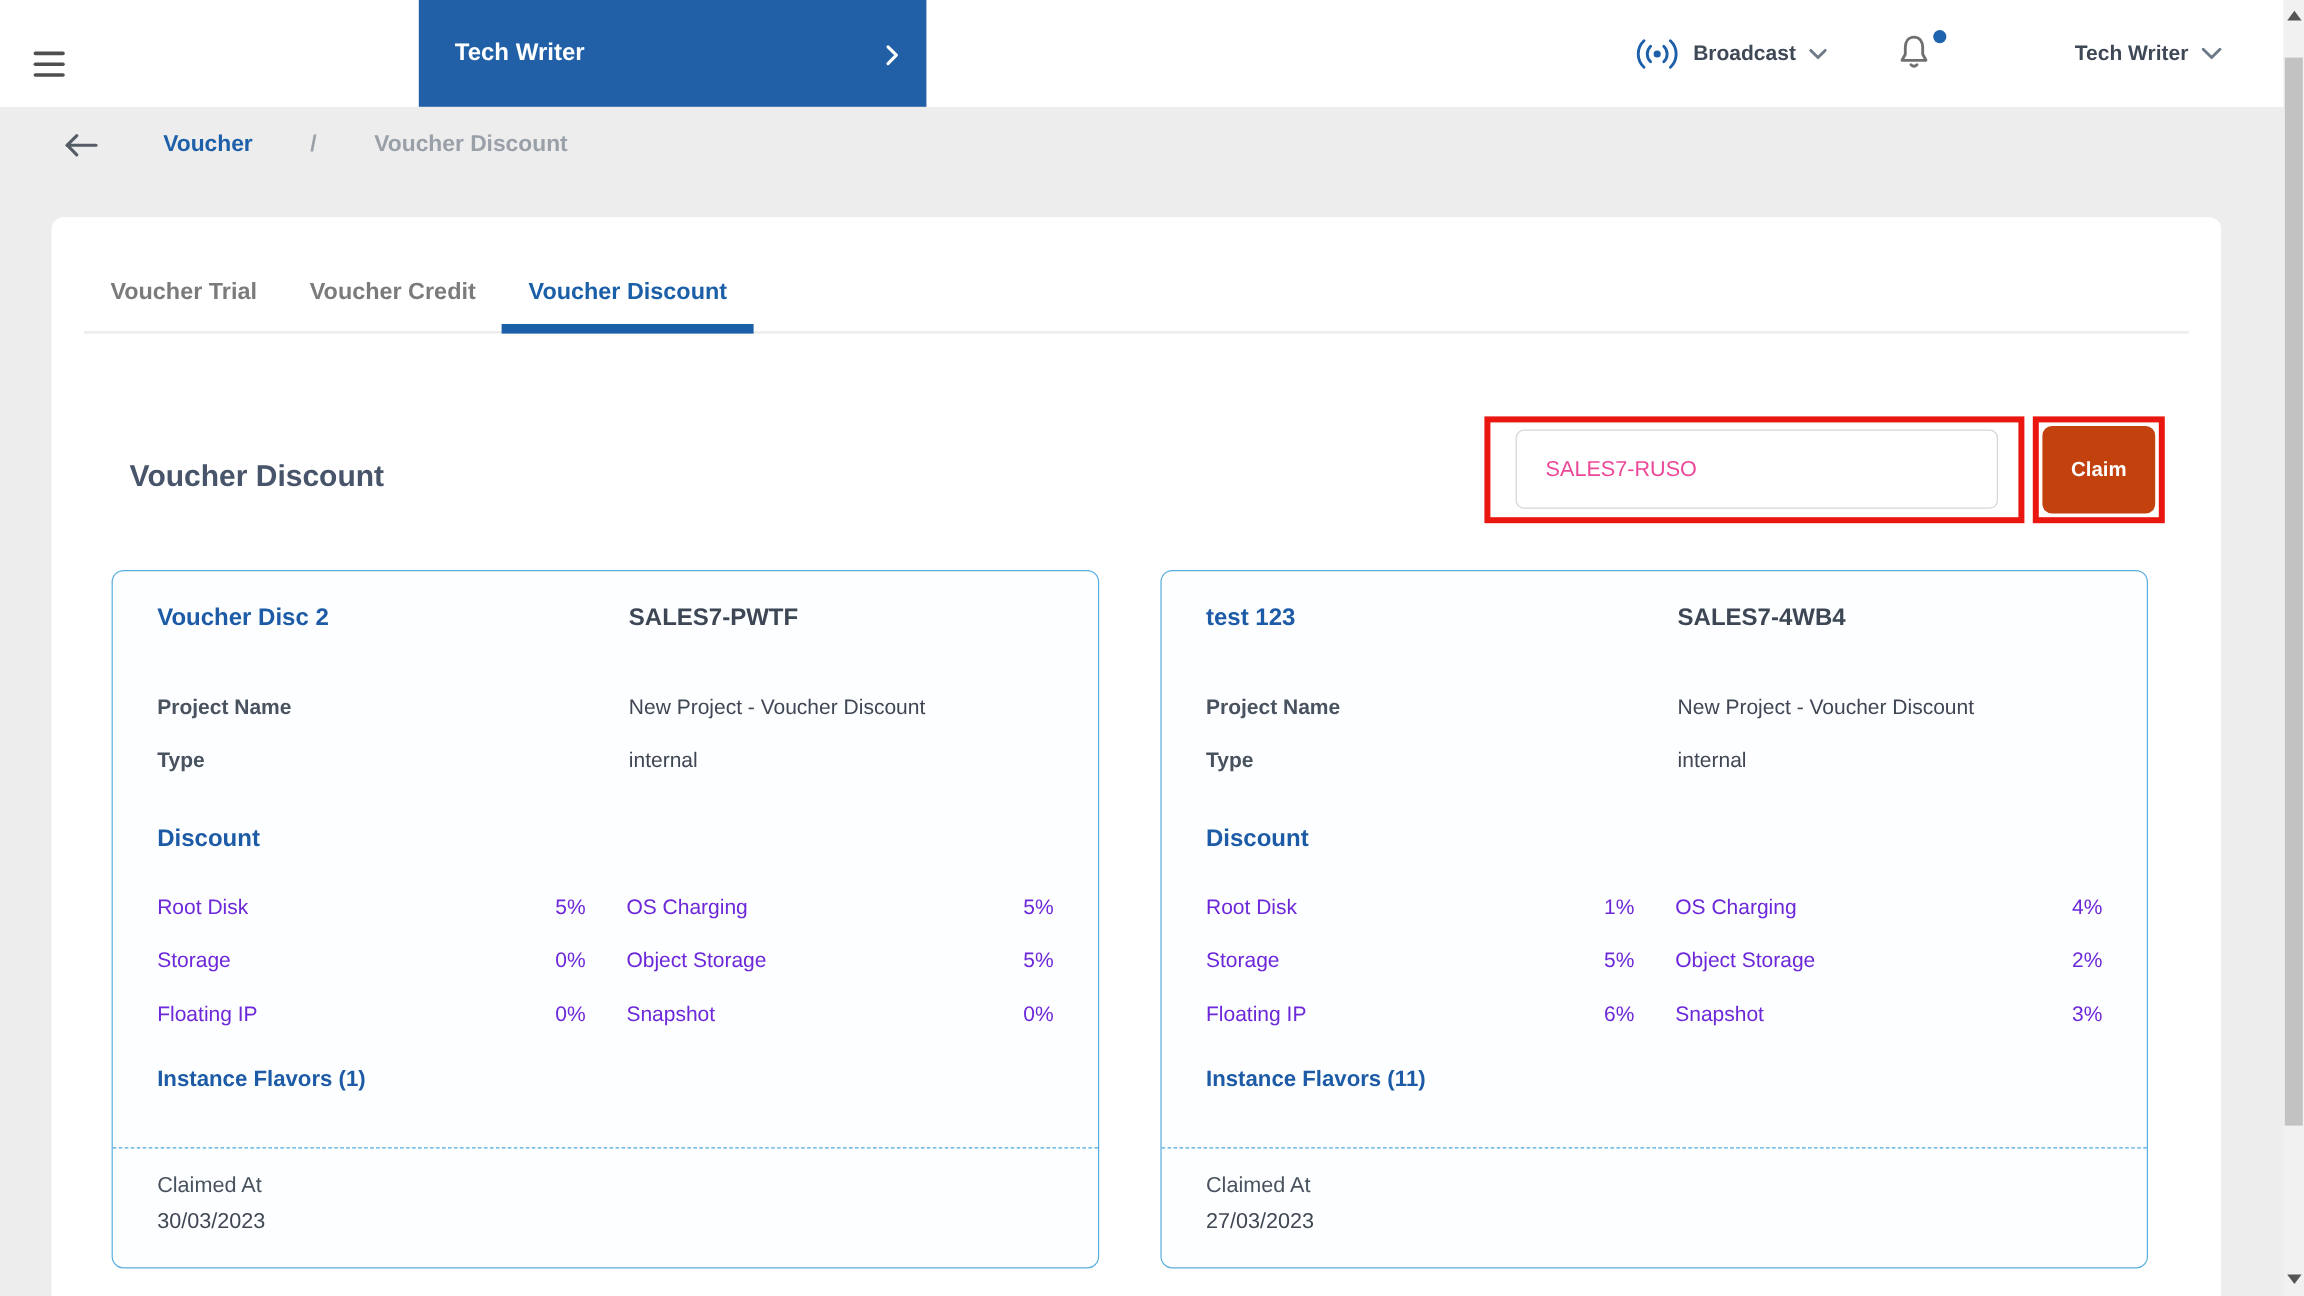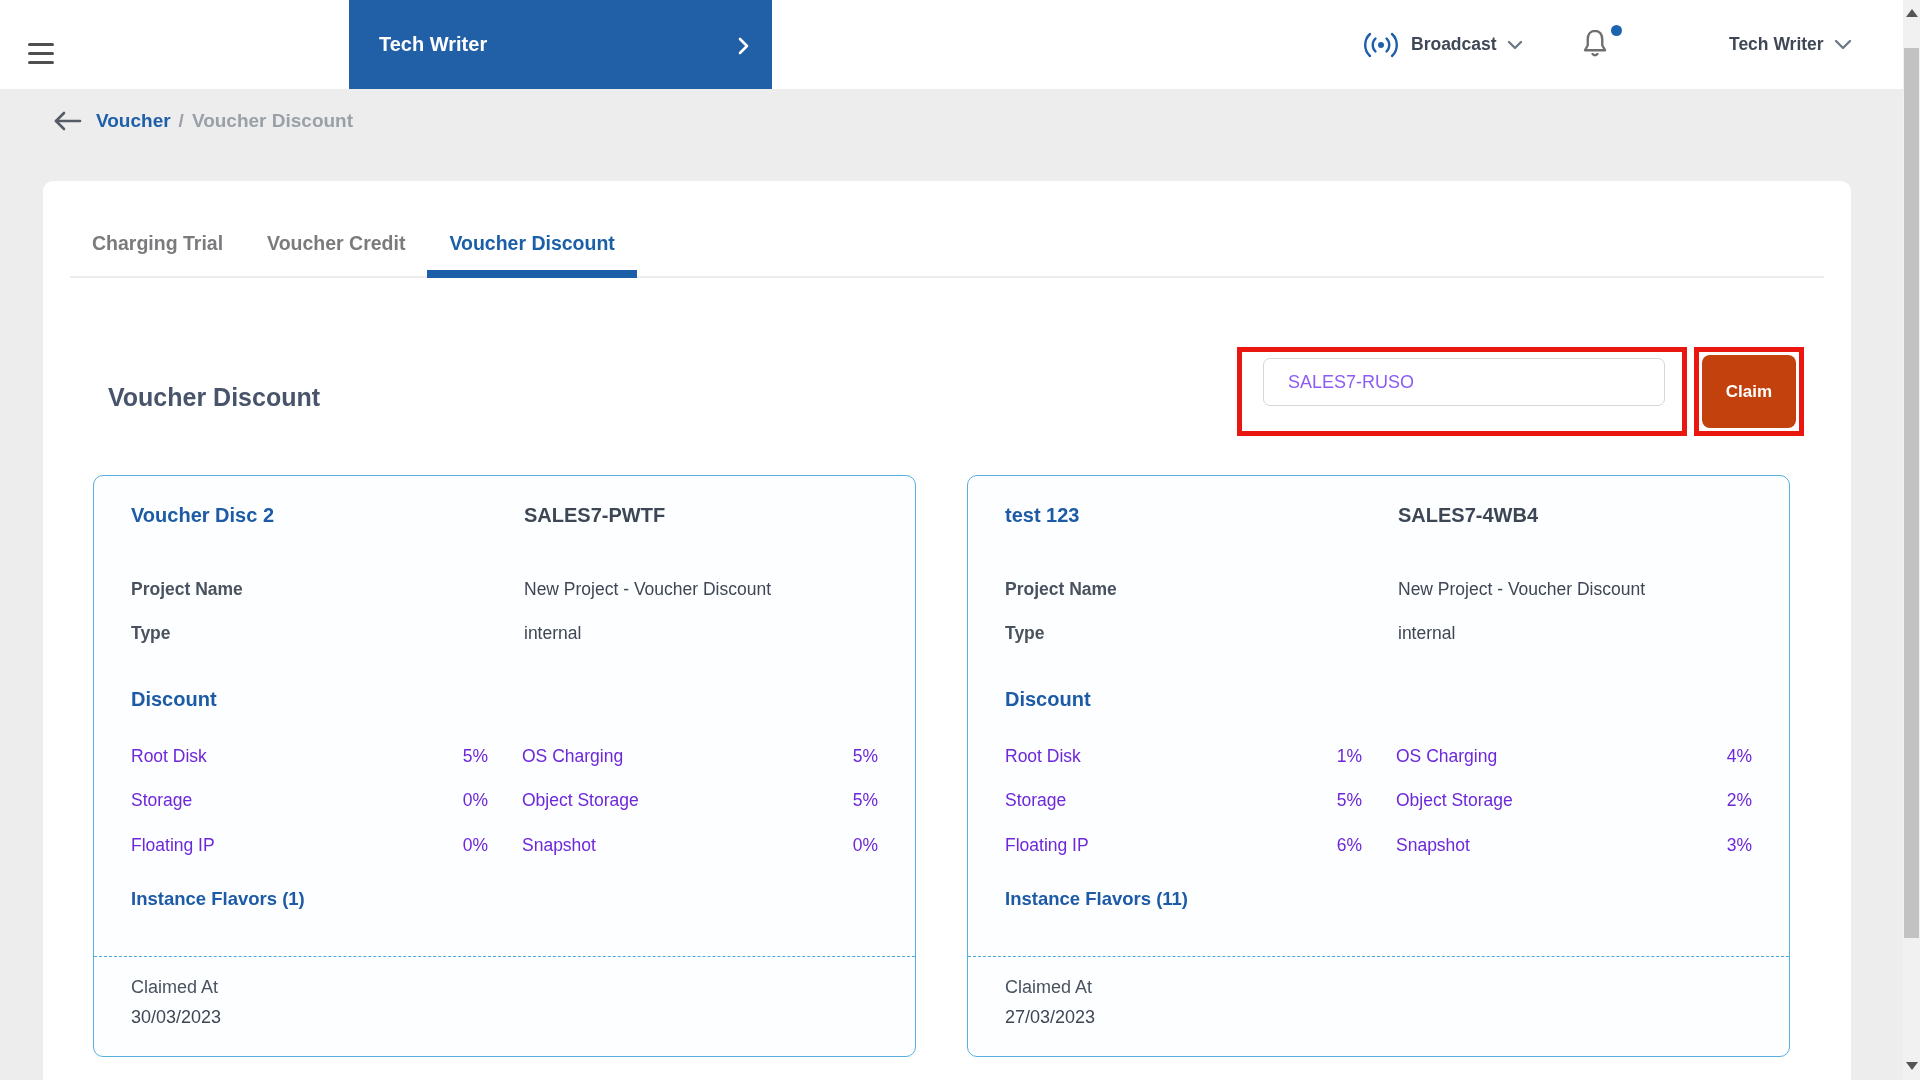--- a/index.html
+++ b/index.html
@@ -24,39 +24,39 @@
   .hdr-item { position:absolute; top:0; height:89px; display:flex; align-items:center; cursor:pointer; }
   .hdr-label { font-size:17.5px; font-weight:bold; color:#3f4856; margin:0 10px 0 12px; }
   .org-group { left:1128px; }
   .bcast-group { left:1363px; }
   .bell-wrap { position:absolute; left:1580px; top:27px; width:44px; height:36px; cursor:pointer; }
   .bell-dot { position:absolute; right:2px; top:-2px; width:11px; height:11px; border-radius:50%; background:#1e63ae; }
   .user-group { left:1686px; }
   .user-name { font-size:17.5px; font-weight:bold; color:#3f4856; margin:0 10px 0 43px; }
 
   
-  .breadcrumb { position:absolute; left:0; top:89px; width:1903px; height:64px; display:flex; align-items:center; }
+  .breadcrumb { position:absolute; left:0; top:89px; width:1903px; height:64px; display:flex; align-items:center;gap:40px; }
   .back-btn { margin-left:52px; cursor:pointer; display:flex; align-items:center; }
   .crumb-parent { margin-left:14px; font-size:19px; font-weight:bold; color:#1d5fa9; cursor:pointer; }
   .crumb-sep { margin:0 8px; font-size:19px; font-weight:bold; color:#9aa0a8; }
   .crumb-current { font-size:19px; font-weight:bold; color:#9aa0a8; }
 
   
   .panel { position:absolute; left:43px; top:181px; width:1808px; height:1000px; background:#ffffff; border-radius:10px 10px 0 0; }
 
   .tabs { position:absolute; left:27px; right:27px; top:0; padding-top:51px; border-bottom:2px solid #ececec; white-space:nowrap; }
   .tab { display:inline-block; padding:0 22px 15px 22px; font-size:19.5px; font-weight:bold; color:#7b7b7d; cursor:pointer; border-bottom:8px solid transparent; margin-bottom:-2px; }
   .tab.active { color:#1b5fa8; border-bottom-color:#1b5fa8; }
 
   .page-title { position:absolute; left:65px; top:202px; font-size:25px; font-weight:bold; color:#47546a; }
 
   .annot { position:absolute; border:5px solid #ea1711; }
   .annot-input { left:1194px; top:166px; width:450px; height:89px; }
   .annot-btn { left:1651px; top:166px; width:110px; height:89px; }
-  .claim-input { position:absolute; left:1220px; top:177px; width:402px; height:48px; border:1px solid #d6d6d6; border-radius:7px; font-family:inherit; font-size:18px; color:#8b5cf6; padding:0 24px; outline:none; background:#fff; }
+  .claim-input { position:absolute; left:1220px; top:177px; width:402px; height:66px; border:1px solid #d6d6d6; border-radius:7px; font-family:inherit; font-size:18px; color:#ec4899; padding:0 24px; outline:none; background:#fff; }
   .claim-btn { position:absolute; left:1659px; top:174px; width:94px; height:73px; background:#c2410c; border:none; border-radius:8px; color:#fff; font-family:inherit; font-size:17px; font-weight:bold; cursor:pointer; }
 
   
   .card { position:absolute; top:294px; width:823px; height:582px; background:#fdfeff; border:1px solid #58aede; border-radius:10px; }
   .card.c1 { left:50px; }
   .card.c2 { left:924px; }
   .c-title { position:absolute; left:37px; top:28px; font-size:20px; font-weight:bold; color:#1d5ba6; }
   .c-code { position:absolute; left:430px; top:28px; font-size:20px; font-weight:bold; color:#3c4654; }
   .c-label { position:absolute; left:37px; font-size:17.5px; font-weight:bold; color:#49525f; }
   .c-value { position:absolute; left:430px; font-size:17.5px; color:#3f4654; }
@@ -140,21 +140,21 @@
     </svg>
   </span>
   <span class="crumb-parent">Voucher</span>
   <span class="crumb-sep">/</span>
   <span class="crumb-current">Voucher Discount</span>
 </div>
 
 <div class="panel">
 
   <div class="tabs">
-    <span class="tab">Charging Trial</span><span class="tab">Voucher Credit</span><span class="tab active">Voucher Discount</span>
+    <span class="tab">Voucher Trial</span><span class="tab">Voucher Credit</span><span class="tab active">Voucher Discount</span>
   </div>
 
   <div class="page-title">Voucher Discount</div>
 
   <div class="annot annot-input"></div>
   <div class="annot annot-btn"></div>
   <input class="claim-input" type="text" value="SALES7-RUSO" style="">
   <button class="claim-btn">Claim</button>
 
   <div class="card c1">

